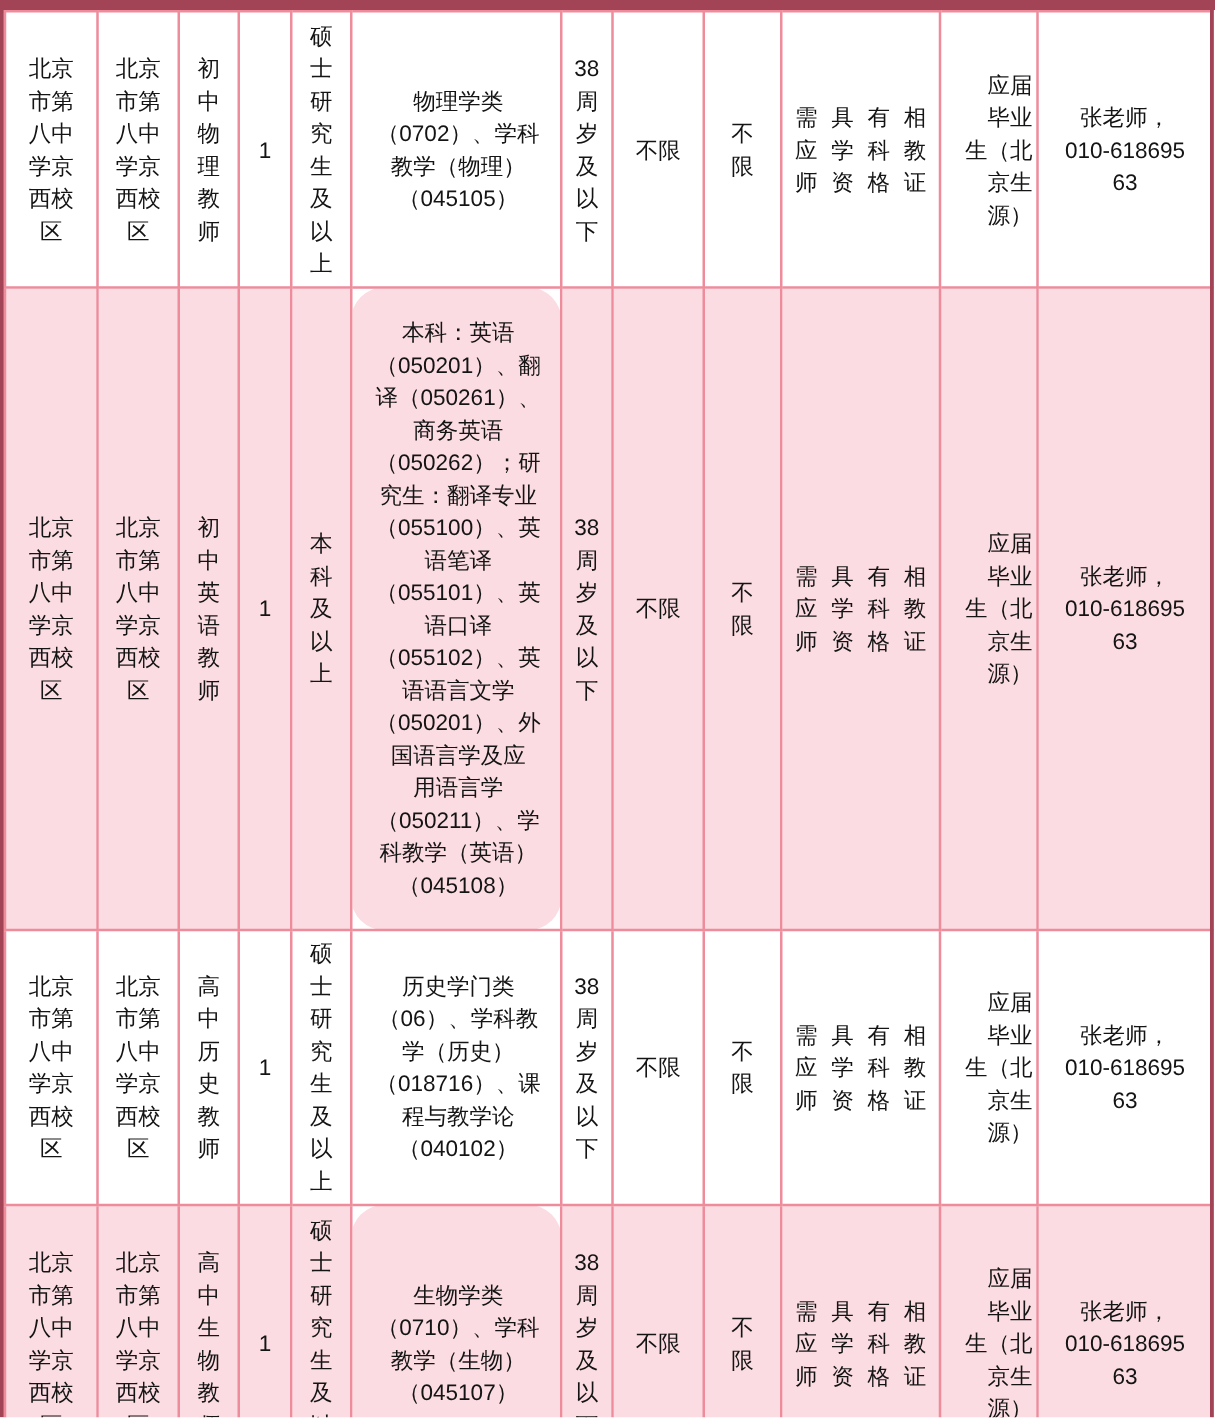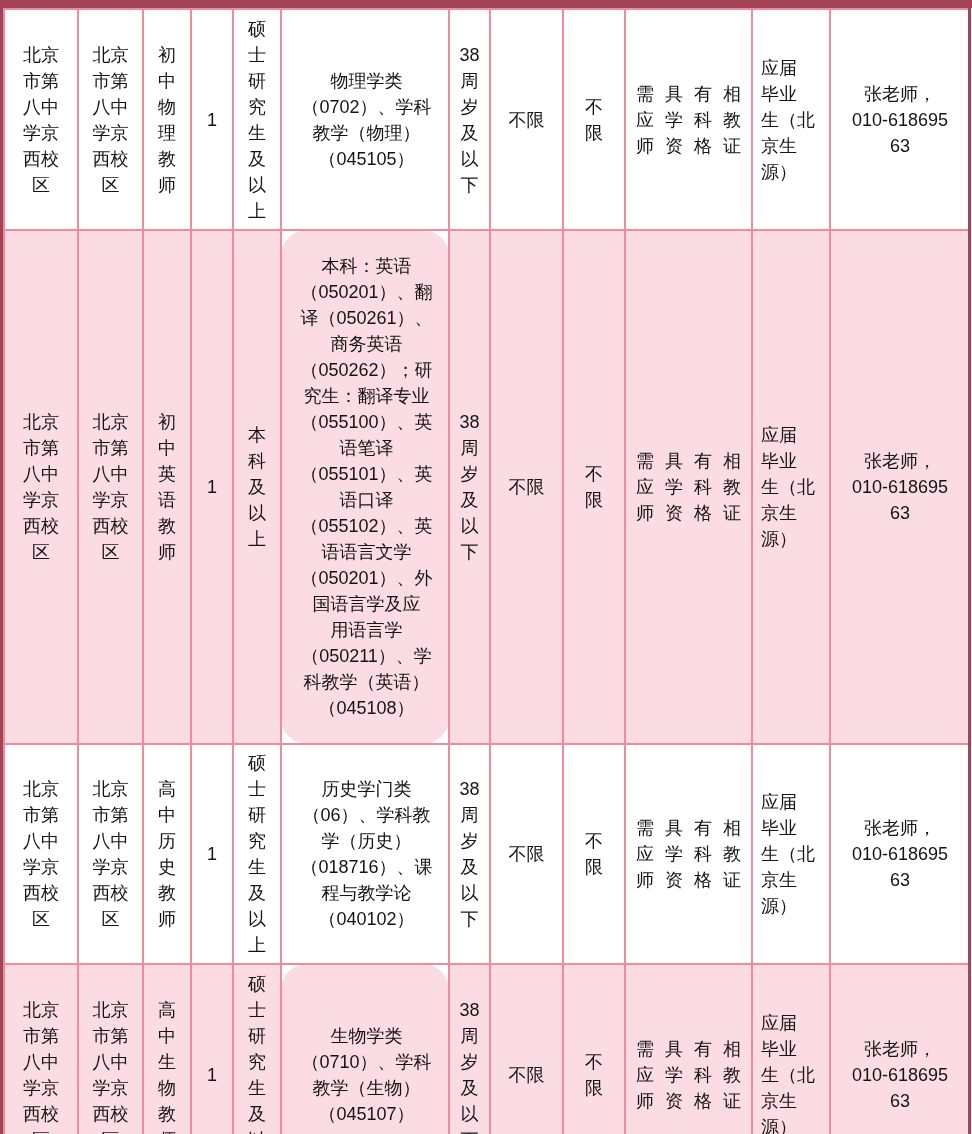--- a/index.html
+++ b/index.html
@@ -45,21 +45,21 @@
   tr.r1{height:221px;}
   tr.r2{height:514px;}
   tr.r3{height:220px;}
   tr.r4{height:221px;}
   td.majors{text-align:center;padding-left:7px;padding-right:4px;border-radius:26px;}
   td.cert{
     text-align:justify;
     text-align-last:justify;
     padding-left:10px;padding-right:10px;margin-left:18px;
   }
-  td.source{text-align:left;padding-left:8px;margin-left:40px;}
+  td.source{text-align:right;padding-left:8px;margin-left:40px;}
 </style>
 </head>
 <body>
 
 <div class="stage">
   <div class="top-bar"></div>
 
   <table class="recruit">
     <colgroup>
       <col style="width:74px">

